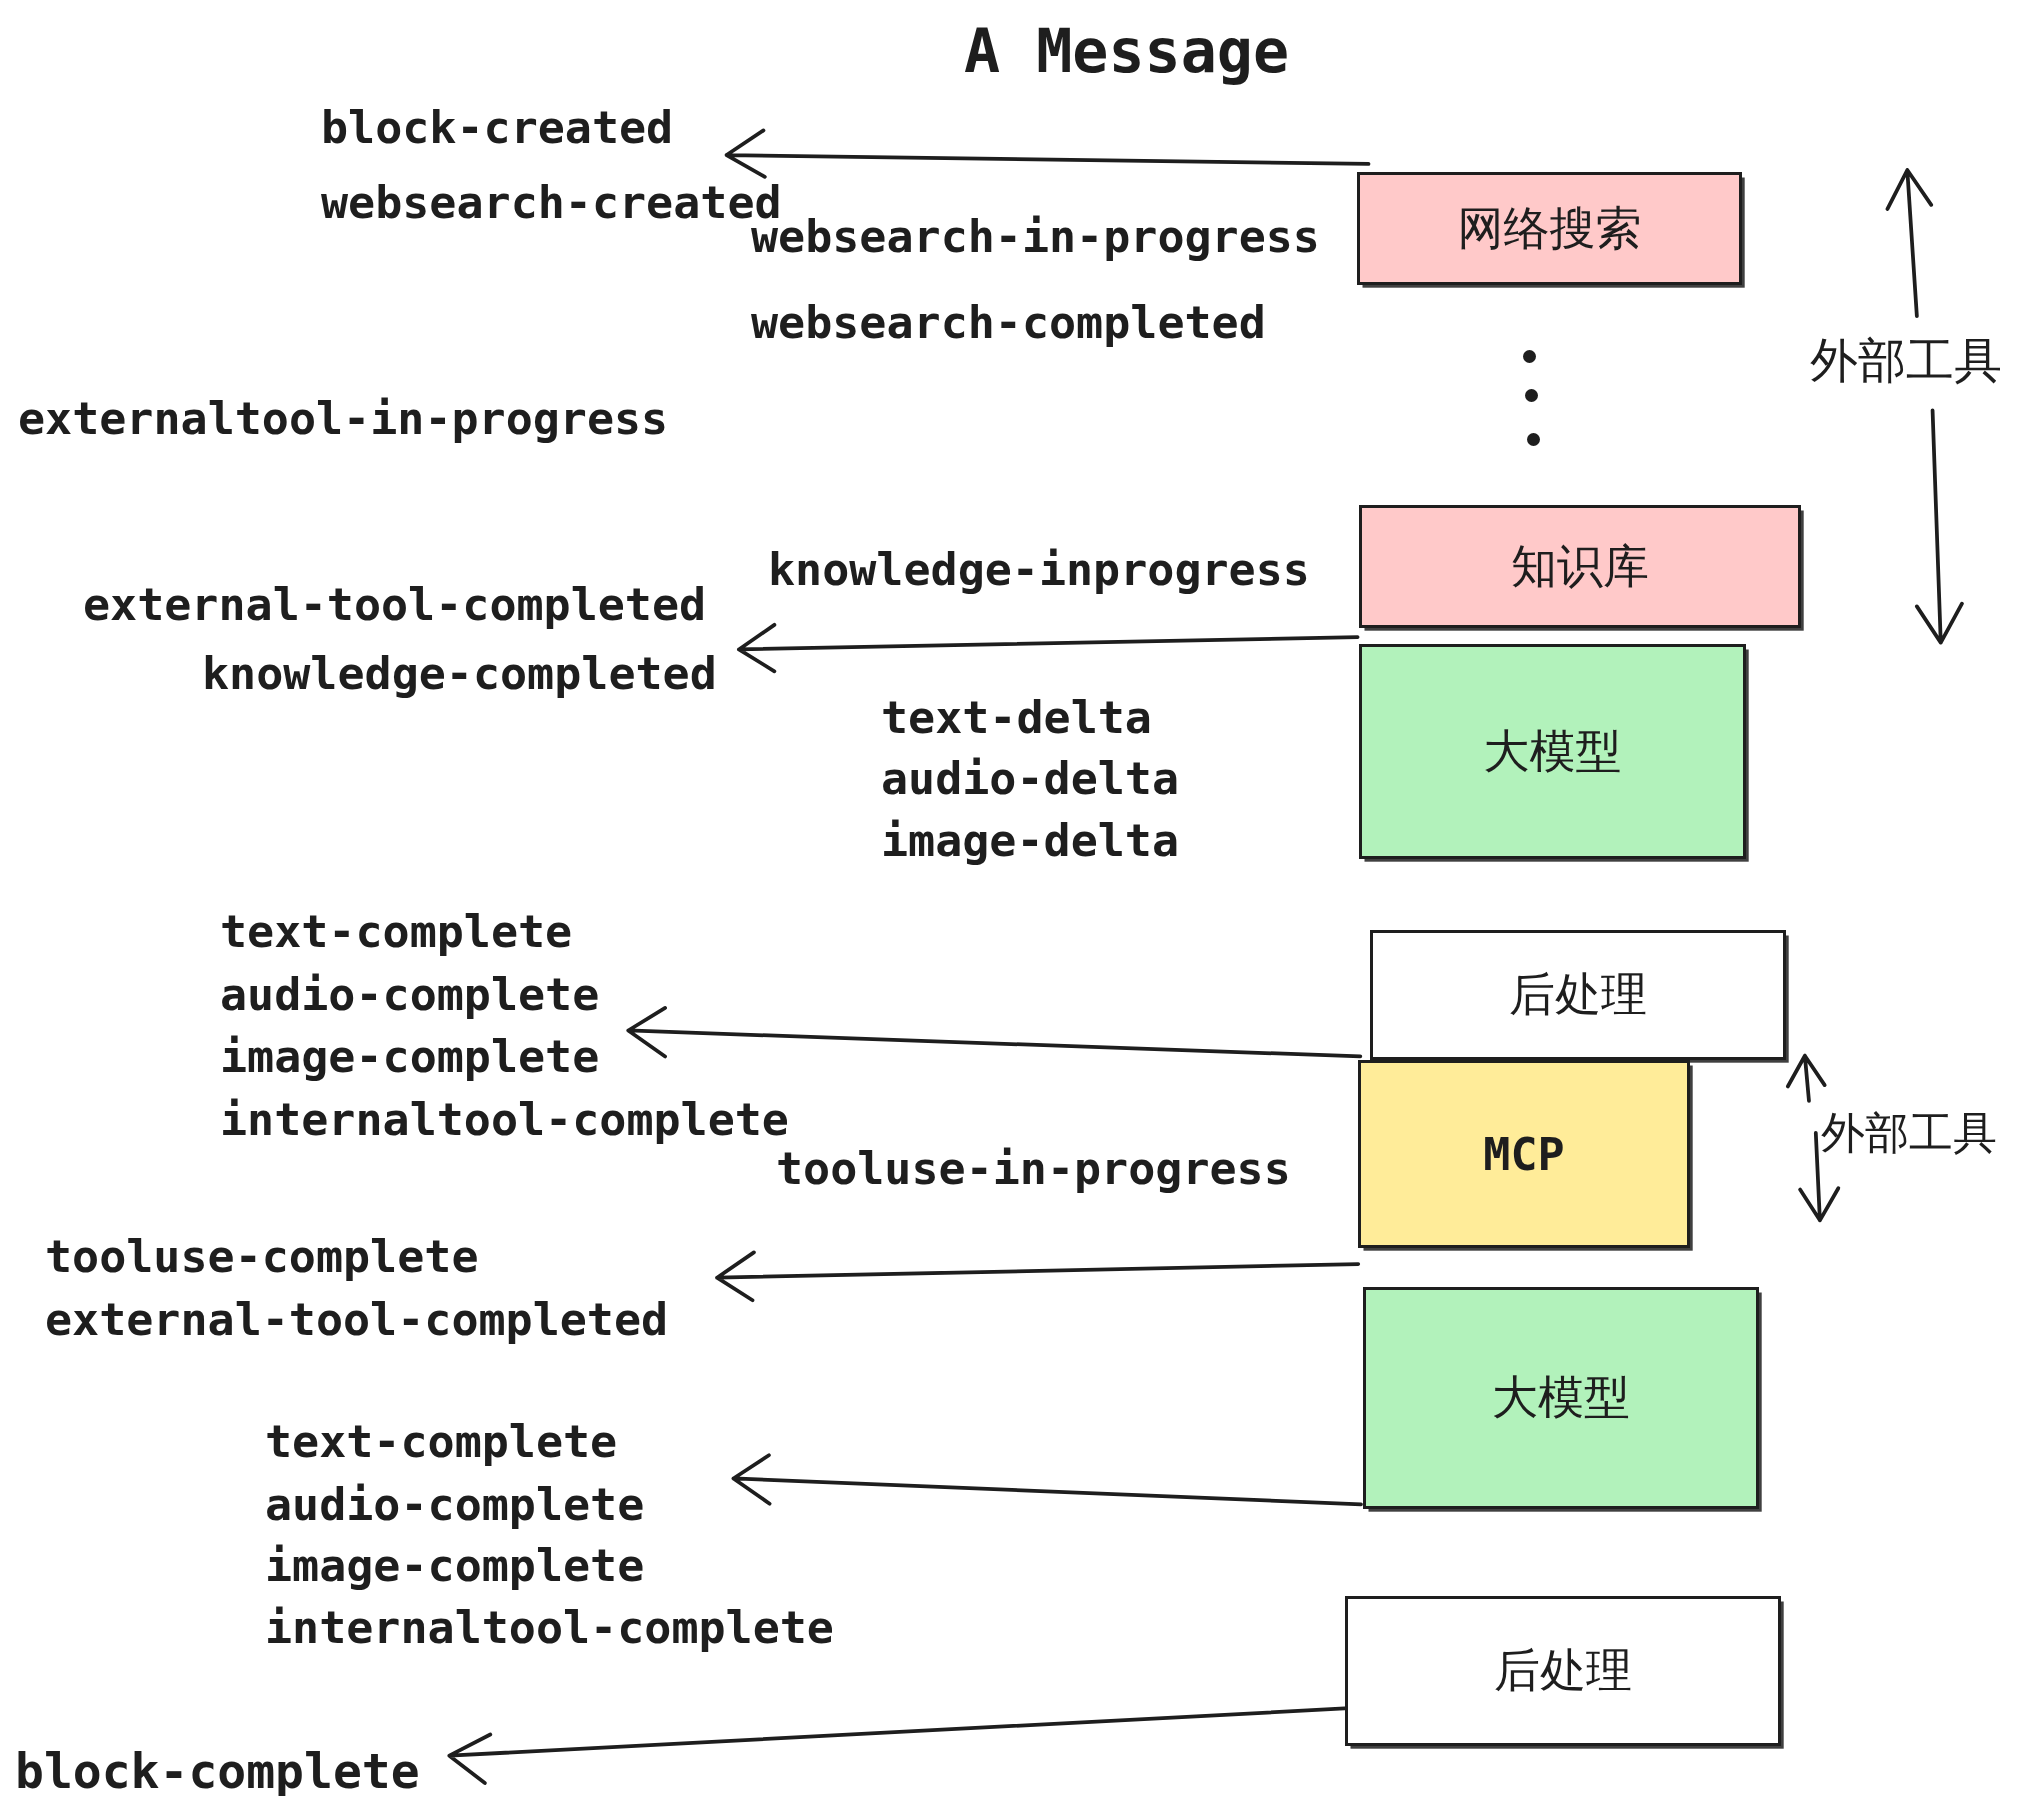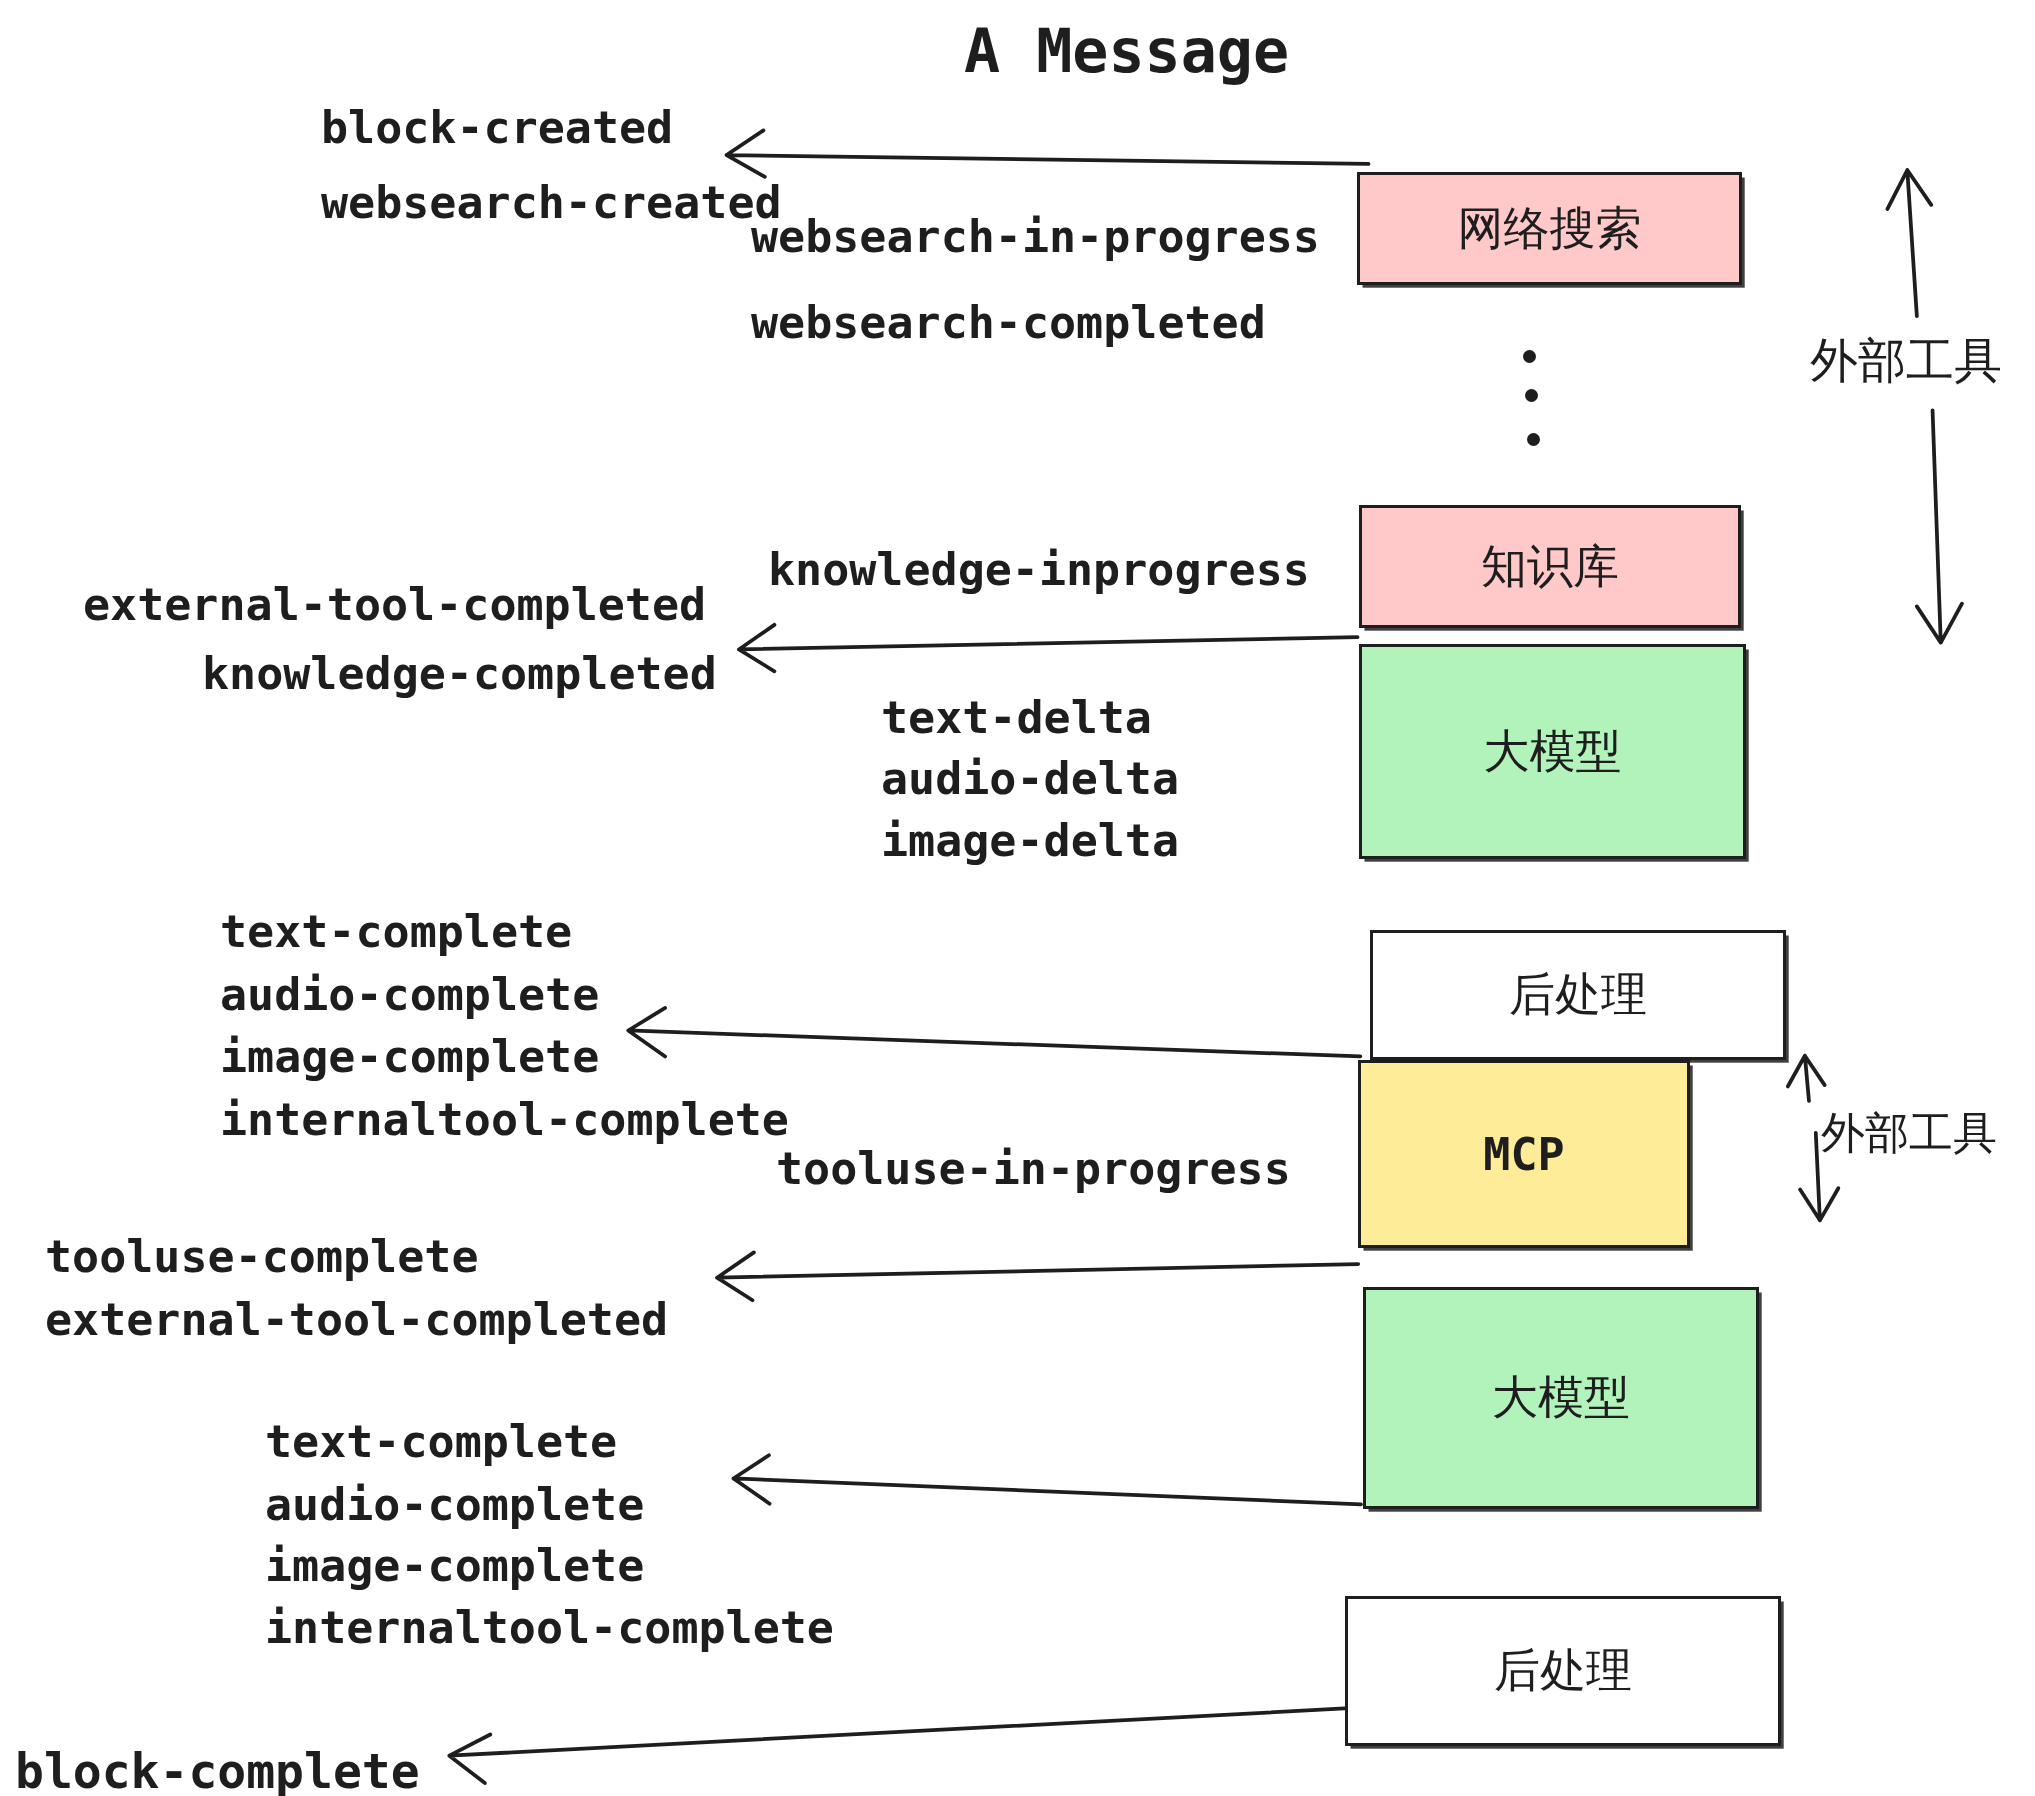--- a/index.html
+++ b/index.html
@@ -60,21 +60,21 @@
   <div class="title" style="left:964px;top:16.4px">A Message</div>
 
   <div class="box fill-pink" style="left:1357px;top:172px;width:385px;height:113px">
     <span class="lbl">网络搜索</span>
   </div>
 
   <span class="dot" style="left:1523px;top:350px"></span>
   <span class="dot" style="left:1525px;top:389px"></span>
   <span class="dot" style="left:1527px;top:433px"></span>
 
-  <div class="box fill-pink" style="left:1359px;top:505px;width:382px;height:123px">
+  <div class="box fill-pink" style="left:1359px;top:505px;width:442px;height:123px">
     <span class="lbl">知识库</span>
   </div>
 
   <div class="box fill-green" style="left:1359px;top:644px;width:387px;height:215px">
     <span class="lbl">大模型</span>
   </div>
 
   <div class="box fill-white" style="left:1370px;top:891px;width:416px;height:130px">
     <span class="lbl">后处理</span>
   </div>
@@ -91,20 +91,21 @@
     <span class="lbl">后处理</span>
   </div>
 
   <div class="side-lbl" style="left:1810px;top:329px">外部工具</div>
   <div class="side-lbl" style="left:1821px;top:1104px;font-size:44px">外部工具</div>
 
   <div class="evt" style="left:321px;top:104px">block-created</div>
   <div class="evt" style="left:321px;top:179px">websearch-created</div>
   <div class="evt" style="left:751px;top:213px">websearch-in-progress</div>
   <div class="evt" style="left:751px;top:299px">websearch-completed</div>
+  <div class="evt" style="left:18px;top:395px">externaltool-in-progress</div>
   <div class="evt" style="left:768px;top:546px">knowledge-inprogress</div>
   <div class="evt" style="left:83px;top:581px">external-tool-completed</div>
   <div class="evt" style="left:202px;top:650px">knowledge-completed</div>
   <div class="evt" style="left:881px;top:694px">text-delta</div>
   <div class="evt" style="left:881px;top:755px">audio-delta</div>
   <div class="evt" style="left:881px;top:817px">image-delta</div>
   <div class="evt" style="left:220px;top:908px">text-complete</div>
   <div class="evt" style="left:220px;top:971px">audio-complete</div>
   <div class="evt" style="left:220px;top:1033px">image-complete</div>
   <div class="evt" style="left:220px;top:1096px">internaltool-complete</div>

